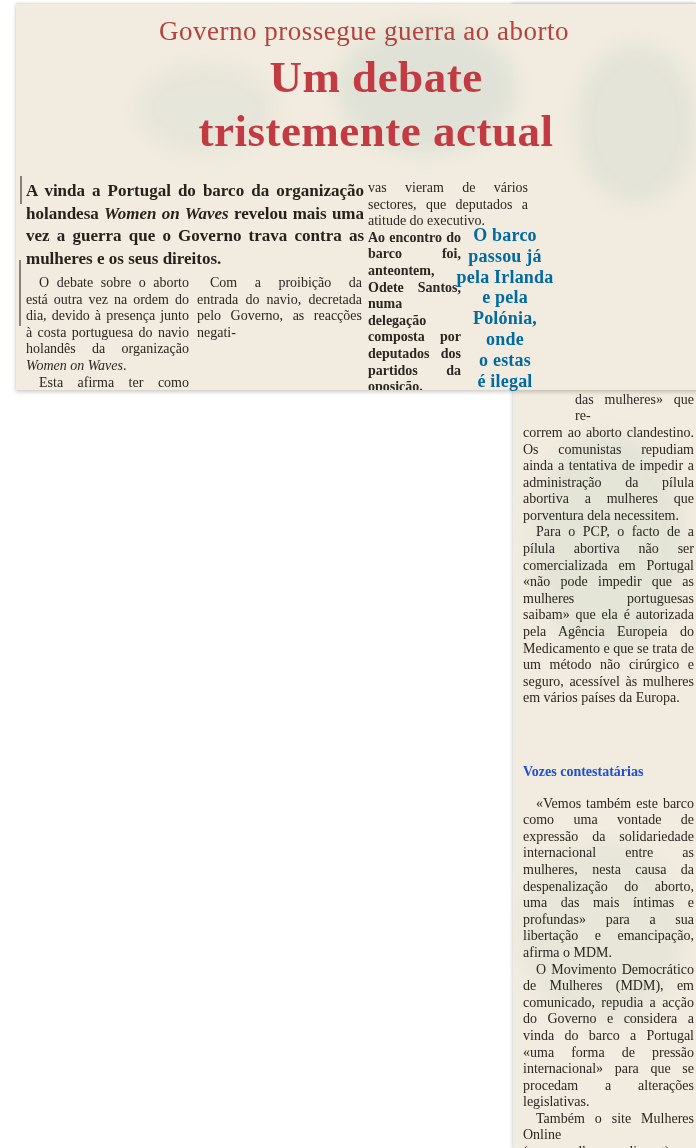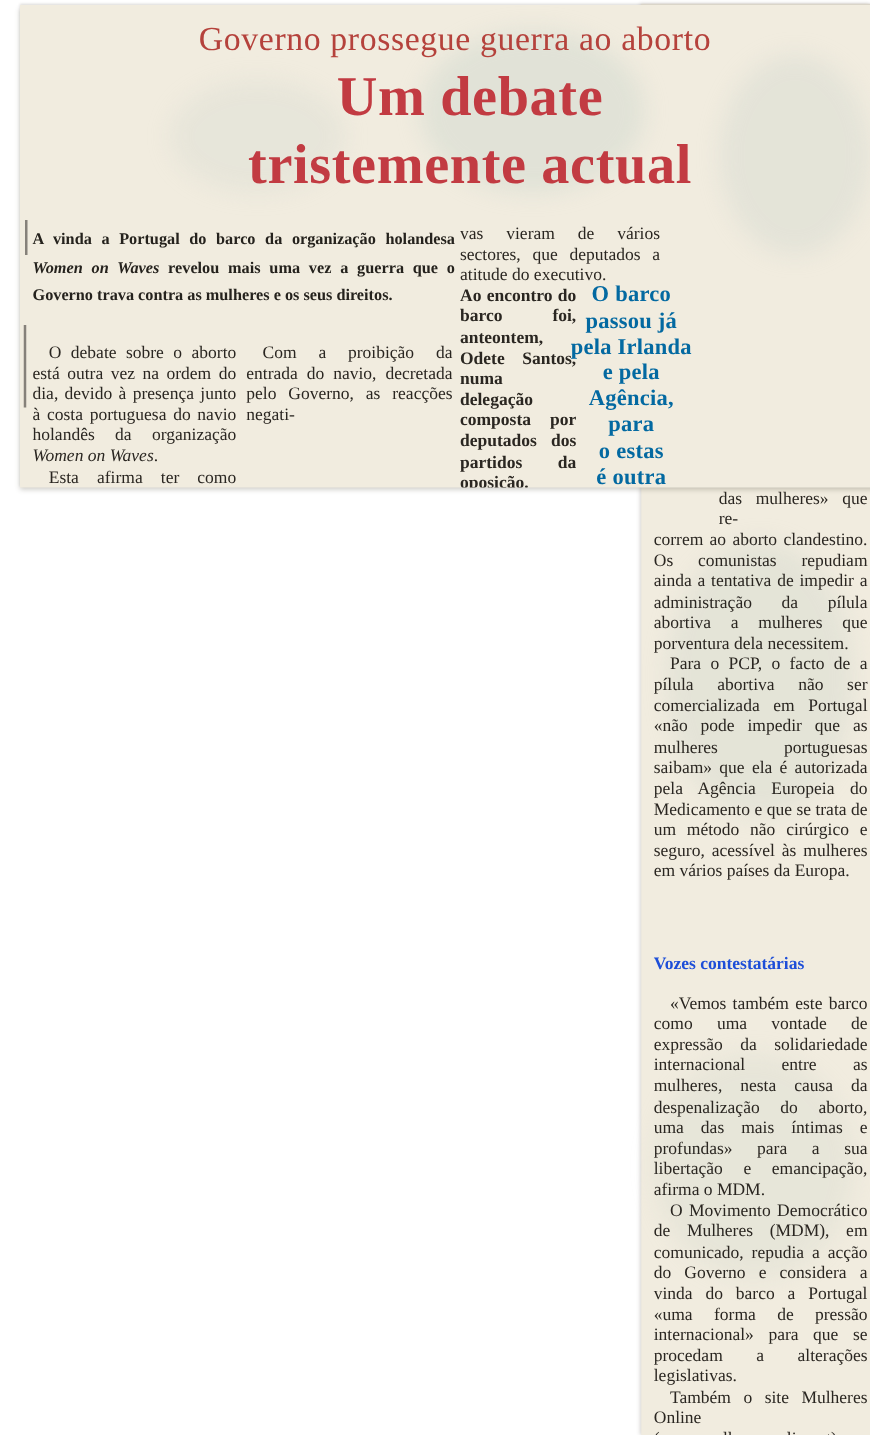--- a/index.html
+++ b/index.html
@@ -21,21 +21,21 @@
     font-size:27px;letter-spacing:.5px;color:#b5423c;font-weight:normal;
   }
   .headline{
     position:absolute;left:0;right:0;top:46px;text-align:center;
     font-weight:bold;font-size:45px;line-height:54px;color:#c23b42;
     letter-spacing:.5px;
     padding-left:24px;
   }
   .lede{
     position:absolute;left:10px;top:176px;width:338px;
-    font-size:13px;line-height:22.5px;font-weight:bold;color:#25221d;
+    font-size:17px;line-height:22.5px;font-weight:bold;color:#25221d;
     text-align:justify;
   }
   .bodytext{font-size:14px;line-height:16.6px;color:#2a2621;text-align:justify;}
   .col{position:absolute;}
   #col1{left:10px;top:271px;width:163px;height:158px;overflow:hidden;}
   #col2{left:181px;top:271px;width:165px;height:158px;overflow:hidden;}
   #col3{left:352px;top:176px;width:160px;height:254px;overflow:hidden;}
   #col4{position:relative;margin:173px 12px 0 10px;width:171px;}
   .ind{text-indent:13px;}
   .narrow3{width:93px;min-height:168px;font-weight:bold;}
@@ -106,17 +106,17 @@
     </div>
 
   </div>
 </div>
 
 <div class="pullquote">
   <span>O barco</span>
   <span>passou já</span>
   <span>pela Irlanda</span>
   <span>e pela</span>
-  <span>Agência,</span>
-  <span>para</span>
+  <span>Polónia,</span>
+  <span>onde</span>
   <span>o estas</span>
-  <span>é outra</span>
+  <span>é ilegal</span>
 </div>
 
 </body></html>

